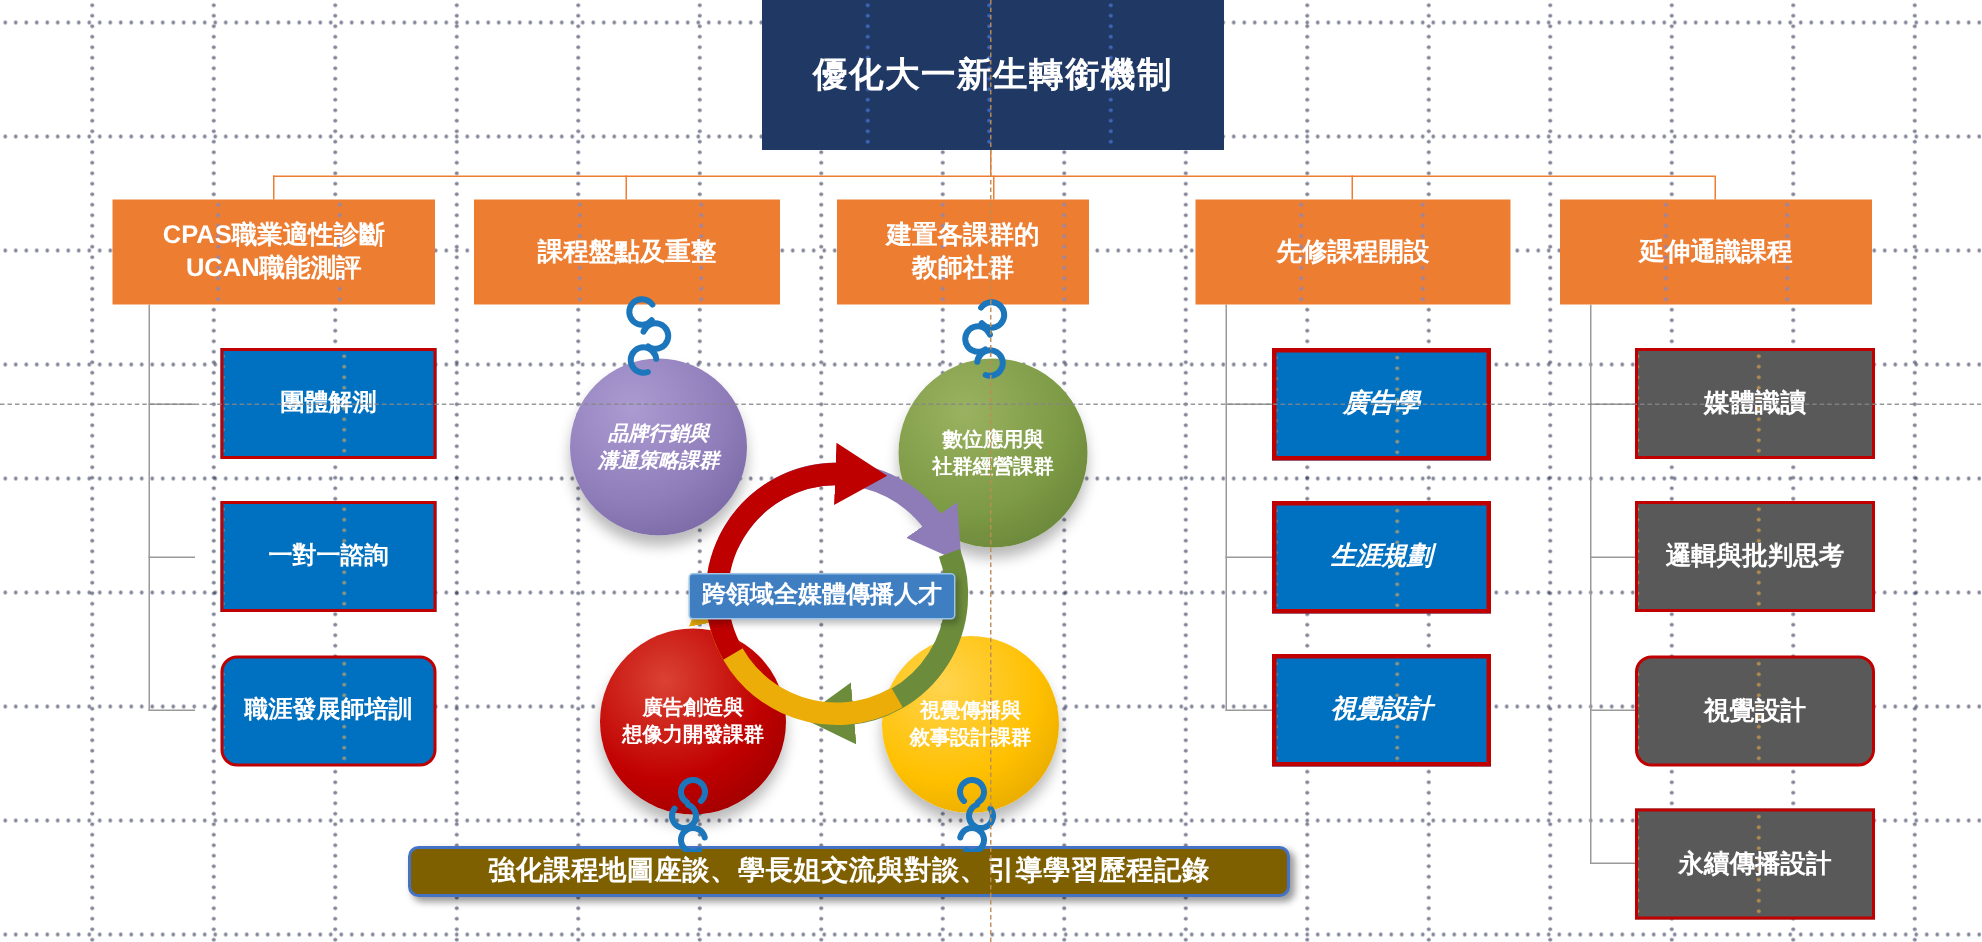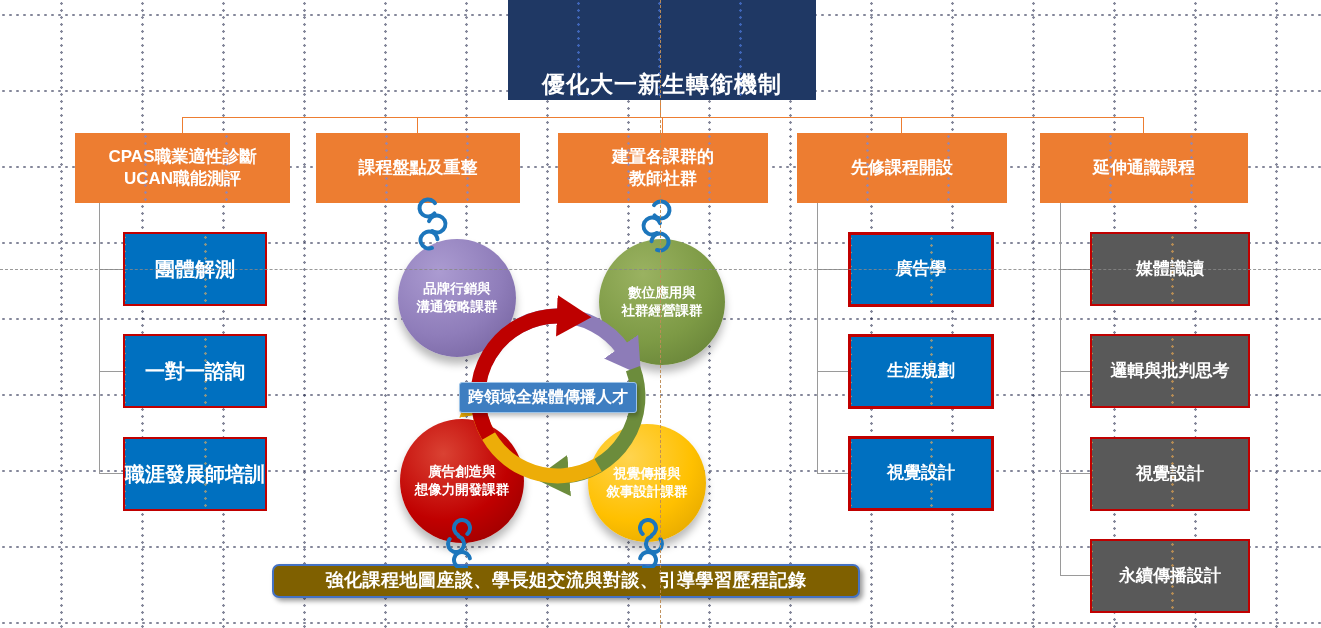--- a/index.html
+++ b/index.html
@@ -19,53 +19,53 @@
     position:absolute;box-sizing:border-box;display:flex;flex-direction:column;
     align-items:center;justify-content:center;text-align:center;
     color:#fff;font-weight:bold;line-height:1.3;
   }
   
   .dots-blue-v{background-image:radial-gradient(circle, rgba(90,140,255,.55) 1px, transparent 1.5px);background-size:81px 7px;background-position:30px 0;}
   .dots-orange-v{background-image:radial-gradient(circle, rgba(255,180,80,.55) 1px, transparent 1.5px);background-size:81px 7px;background-position:40px 0;}
 
   .title{
     left:508px;top:0;width:308px;height:100px;
-    background-color:var(--title_bg,#1F3864);font-size:23px;letter-spacing:1px;justify-content:flex-end;
+    background-color:var(--title_bg,#1F3864);font-size:23px;letter-spacing:1px;
   }
   .pillar{
     background-color:var(--pillar_bg,#ED7D31);height:70px;top:133px;font-size:17px;
   }
   .p1{left:75px;width:215px;}
   .p2{left:316px;width:204px;}
-  .p3{left:558px;width:210px;}
+  .p3{left:558px;width:168px;}
   .p4{left:797px;width:210px;}
   .p5{left:1040px;width:208px;}
 
   .conn-orange{background-color:var(--pillar_bg,#ED7D31);}
   .conn-gray{background-color:#9a9a9a;}
 
   .course{
     background-color:var(--course_box_bg,#0070C0);
     border:2px solid var(--course_box_border,#C00000);
-    width:144px;height:74px;left:123px;font-size:20px;
-  }
-  .course4{left:848px;width:146px;height:75px;border-width:3px;font-size:17px;}
+    width:144px;height:74px;left:147px;font-size:16px;
+  }
+  .course4{left:848px;width:146px;height:75px;border-width:3px;font-size:17px;font-style:italic;}
   .gen{
     background-color:var(--general_box_bg,#595959);
     border:2px solid var(--course_box_border,#C00000);
     left:1090px;width:160px;height:74px;font-size:17px;
   }
-  .r1{top:232px;} .r2{top:334px;} .r3{top:437px;} .r3b{top:436px;} .r4{top:539px;justify-content:center;}
+  .r1{top:232px;} .r2{top:334px;} .r3{top:437px;border-radius:11px;} .r3b{top:436px;} .r4{top:539px;justify-content:center;}
 
   .cycle-node{
     border-radius:50%;font-size:13.5px;line-height:1.35;
     box-shadow:0 7px 9px rgba(0,0,0,.28);
   }
-  .node-brand{left:398px;top:239px;width:118px;height:118px;
-    background:radial-gradient(circle at 35% 28%, #ab9bd1 0%, #8f7dba 55%, #6f5d99 100%);}
+  .node-brand{left:380px;top:239px;width:118px;height:118px;
+    background:radial-gradient(circle at 35% 28%, #ab9bd1 0%, #8f7dba 55%, #6f5d99 100%);font-style:italic;}
   .node-digital{left:599px;top:239px;width:126px;height:126px;
     background:radial-gradient(circle at 35% 28%, #9ab261 0%, #7d9a45 55%, #5f7a33 100%);align-items:center;}
   .node-ad{left:400px;top:419px;width:124px;height:124px;
     background:radial-gradient(circle at 35% 28%, #da4233 0%, #c00000 55%, #8d0000 100%);}
   .node-visual{left:588px;top:424px;width:118px;height:118px;
     background:radial-gradient(circle at 35% 28%, #ffd44f 0%, #ffc000 55%, #d99e00 100%);}
 
   .center-pill{
     left:459px;top:382px;width:178px;height:31px;
     background-color:var(--center_pill_bg,#3E7EC1);

